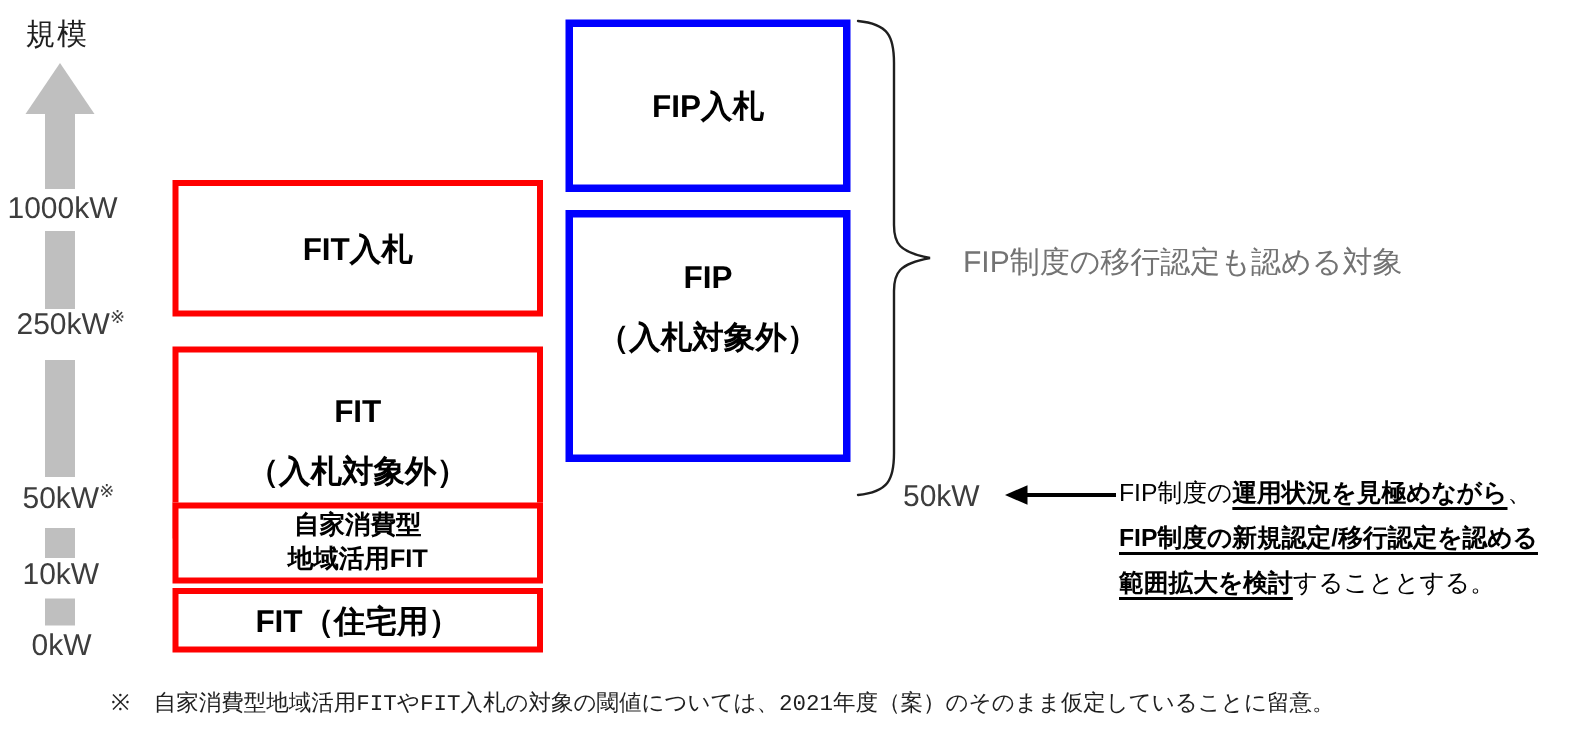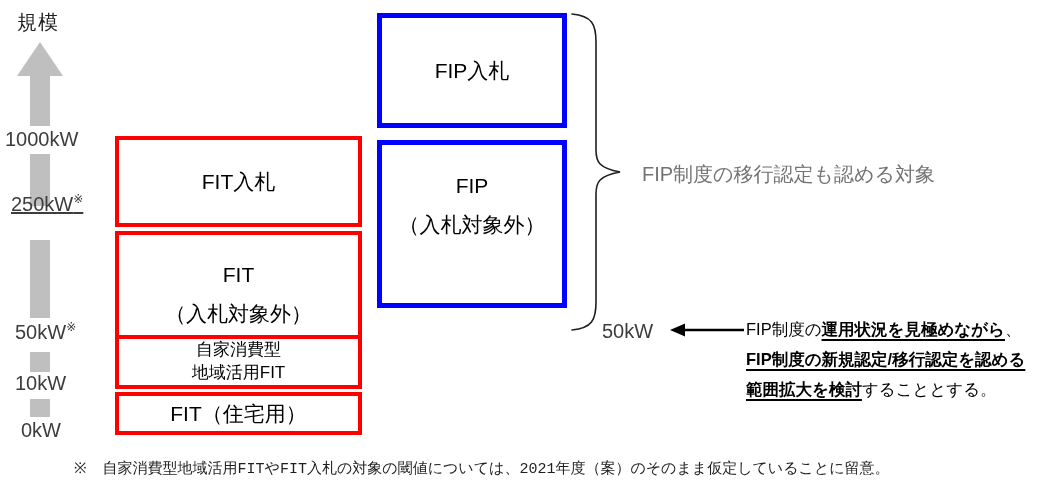--- a/index.html
+++ b/index.html
@@ -30,35 +30,35 @@
   .shaft.s1 { top: 76px;  height: 50px; }
   .shaft.s2 { top: 154px; height: 52px; }
   .shaft.s3 { top: 240px; height: 78px; }
   .shaft.s4 { top: 352px; height: 20px; }
   .shaft.s5 { top: 399px; height: 18px; }
   .axis-label {
     position: absolute; font-size: 20px; color: #3d3d3d; white-space: nowrap;
   }
   .axis-label sup { font-size: 12px; color: #3d3d3d; }
   .lbl-1000 { left: 5px;  top: 127px; }
-  .lbl-250  { left: 11px; top: 192px; text-decoration: underline; }
+  .lbl-250  { left: 11px; top: 204px; }
   .lbl-50   { left: 15px; top: 320px; }
   .lbl-10   { left: 15px; top: 371px; }
   .lbl-0    { left: 21px; top: 418px; }
   
   .box {
     position: absolute; background: #ffffff;
     display: flex; flex-direction: column;
     align-items: center; justify-content: center;
     text-align: center; color: #000;
-    font-weight: normal;
+    font-weight: bold;
   }
   .fit-box { left: 115px; width: 247px; border: 4px solid #ff0000; }
   .fip-box { left: 377px; width: 190px; border: 5px solid #0000ff; }
-  .fit-1 { top: 136px; height: 91px;  font-size: 21px; }
+  .fit-1 { top: 120px; height: 91px;  font-size: 21px; }
   .fit-2 { top: 231px; height: 128px; font-size: 21px; row-gap: 13px; }
   .fit-3 { top: 335px; height: 54px;  font-size: 17px; line-height: 1.35; }
   .fit-4 { top: 392px; height: 43px;  font-size: 21px; }
   .fip-1 { top: 13px;  height: 115px; font-size: 21px; }
   .fip-2 { top: 140px; height: 168px; font-size: 21px; row-gap: 13px; padding-bottom: 36px; align-items: center; }
   
   .brace-svg { position: absolute; left: 566px; top: 10px; }
   .brace-label {
     position: absolute; left: 642px; top: 161px;
     font-size: 20px; color: #737373; white-space: nowrap;

